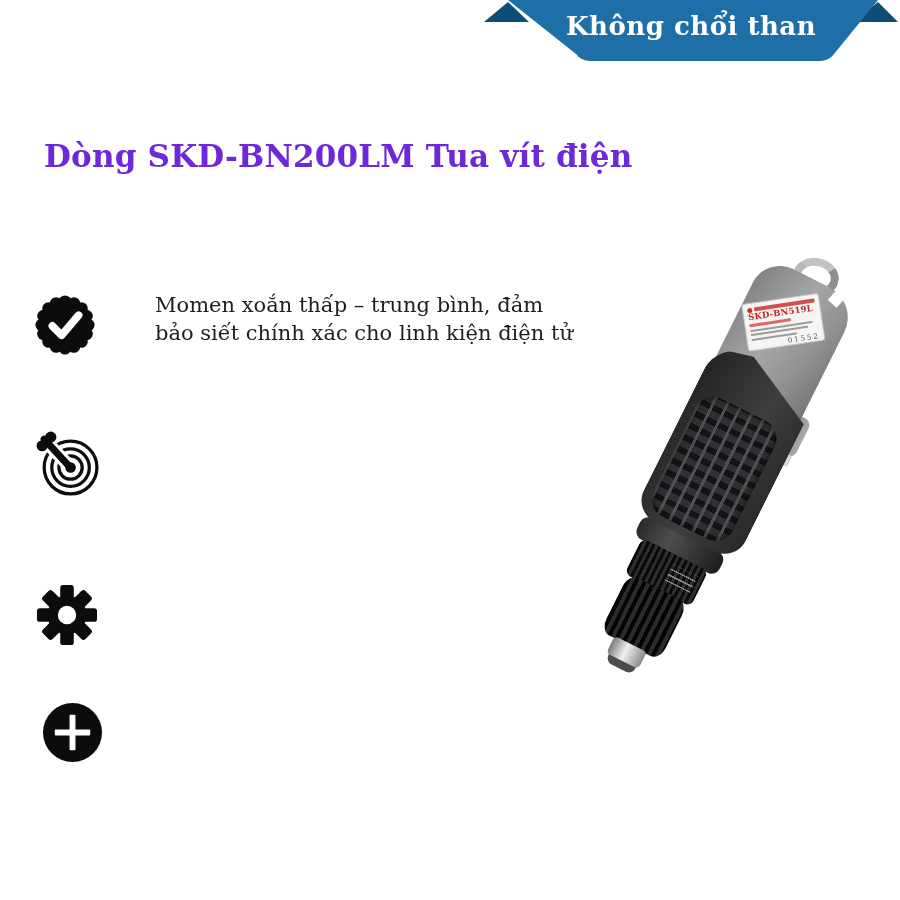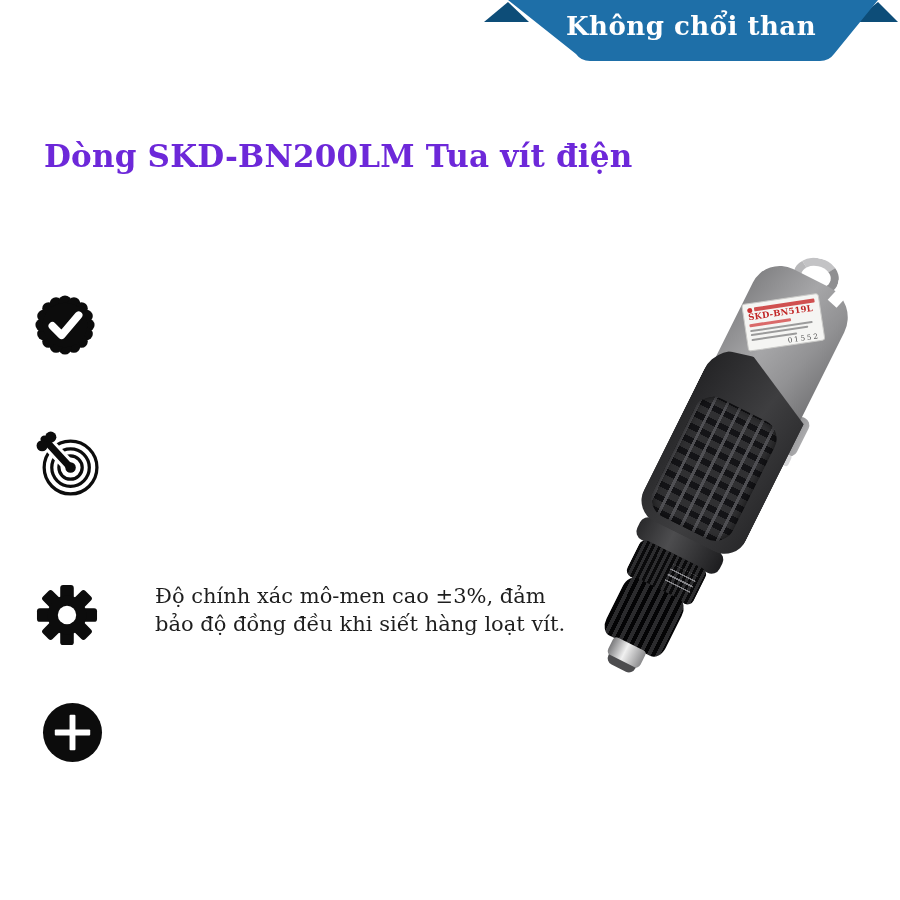--- a/index.html
+++ b/index.html
@@ -153,20 +153,21 @@
           <circle cx="22.8" cy="9.8" r="6.5"></circle>
         <circle cx="32" cy="8" r="6.5"></circle>
           <circle cx="41.2" cy="9.8" r="6.5"></circle>
           <circle cx="49" cy="15" r="6.5"></circle>
         <circle cx="54.2" cy="22.8" r="6.5"></circle>
         <circle cx="32" cy="32" r="23"></circle>
       </g>
       <path d="M19 33 L28.5 42.5 L46 22" fill="none" stroke="#ffffff" stroke-width="8" stroke-linecap="round" stroke-linejoin="round"></path>
     </svg>
   </div>
+  <p class="feature-text" style="top:292px;">Momen xoắn thấp – trung bình, đảm bảo siết chính xác cho linh kiện điện tử</p>
 
   <div class="feature-icon" style="left:33px; top:428px;">
     <svg viewBox="0 0 68 68" width="69" height="69">
       <g fill="none" stroke="#0c0c0c" stroke-width="3.2">
         <circle cx="37" cy="39" r="26"></circle>
         <circle cx="37" cy="39" r="18.5"></circle>
         <circle cx="37" cy="39" r="11.5"></circle>
       </g>
       <line x1="4" y1="4" x2="37" y2="39" stroke="#ffffff" stroke-width="13"></line>
       <circle cx="37" cy="39" r="5.2" fill="#0c0c0c"></circle>
@@ -185,21 +186,20 @@
         <rect x="25" y="1" width="14" height="16" rx="3" transform="rotate(135 32 32)"></rect>
         <rect x="25" y="1" width="14" height="16" rx="3" transform="rotate(180 32 32)"></rect>
         <rect x="25" y="1" width="14" height="16" rx="3" transform="rotate(225 32 32)"></rect>
         <rect x="25" y="1" width="14" height="16" rx="3" transform="rotate(270 32 32)"></rect>
         <rect x="25" y="1" width="14" height="16" rx="3" transform="rotate(315 32 32)"></rect>
         <circle cx="32" cy="32" r="20"></circle>
       </g>
       <circle cx="32" cy="32" r="9.5" fill="#ffffff"></circle>
     </svg>
   </div>
-  <p class="feature-text" style="top:583px;">Độ chính xác mô-men cao ±3%, đảm bảo độ đồng đều khi siết hàng loạt vít.</p>
 
   <div class="feature-icon" style="left:42px; top:702px;">
     <svg viewBox="0 0 62 62" width="61" height="61">
       <circle cx="31" cy="31" r="30" fill="#0c0c0c"></circle>
       <rect x="28" y="13" width="6" height="36" rx="1" fill="#ffffff"></rect>
       <rect x="13" y="28" width="36" height="6" rx="1" fill="#ffffff"></rect>
     </svg>
   </div>
 
   <div class="product">

